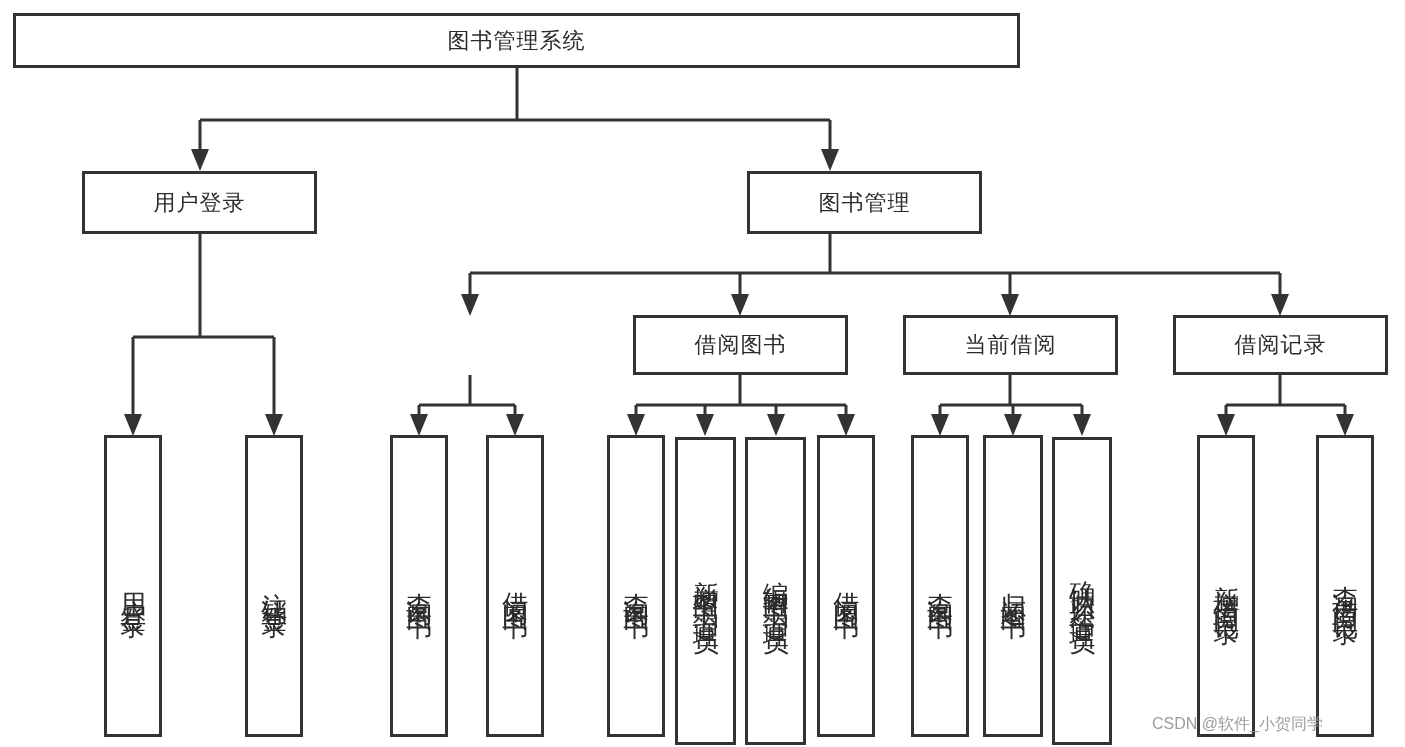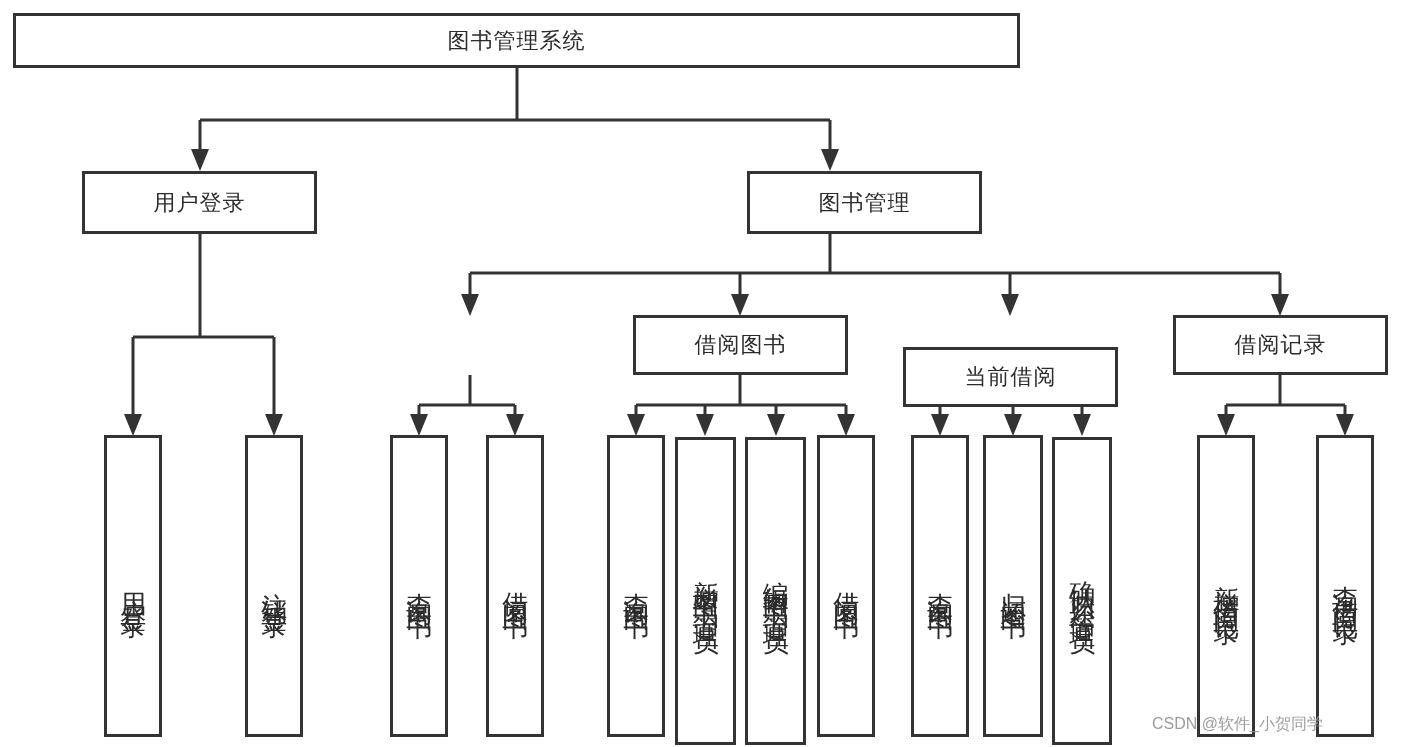--- a/index.html
+++ b/index.html
@@ -35,21 +35,21 @@
     line-height: 1.05;
     white-space: nowrap;
   }
 
   
   #n-root          { left: 13px;   top: 13px;  width: 1007px; height: 55px; }
   #n-user-login    { left: 82px;   top: 171px; width: 235px;  height: 63px; }
   #n-book-mgmt     { left: 712px;  top: 171px; width: 235px;  height: 63px; margin-left: 35px; }
   #n-new-book-rec  { left: 363px;  top: 315px; width: 215px;  height: 60px; }
   #n-book-borrow   { left: 633px;  top: 315px; width: 215px;  height: 60px; }
-  #n-current-borrow{ left: 903px;  top: 315px; width: 215px;  height: 60px; margin-top: 32px; }
+  #n-current-borrow{ left: 903px;  top: 315px; width: 215px;  height: 60px; }
   #n-borrow-record { left: 1173px; top: 315px; width: 215px;  height: 60px; }
 
   
   #n-leaf-login    { left: 104px;  top: 435px; width: 58px; height: 302px; }
   #n-leaf-logout   { left: 245px;  top: 435px; width: 58px; height: 302px; }
   #n-rec-query     { left: 390px;  top: 435px; width: 58px; height: 302px; }
   #n-rec-borrow    { left: 486px;  top: 435px; width: 58px; height: 302px; }
   #n-bb-query      { left: 607px;  top: 435px; width: 58px; height: 302px; }
   #n-bb-add        { left: 675px;  top: 437px; width: 61px; height: 308px; }
   #n-bb-edit       { left: 745px;  top: 437px; width: 61px; height: 308px; }

